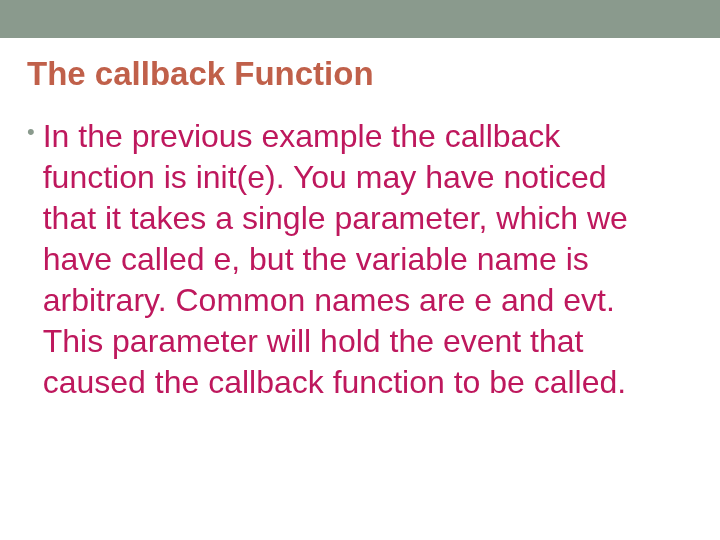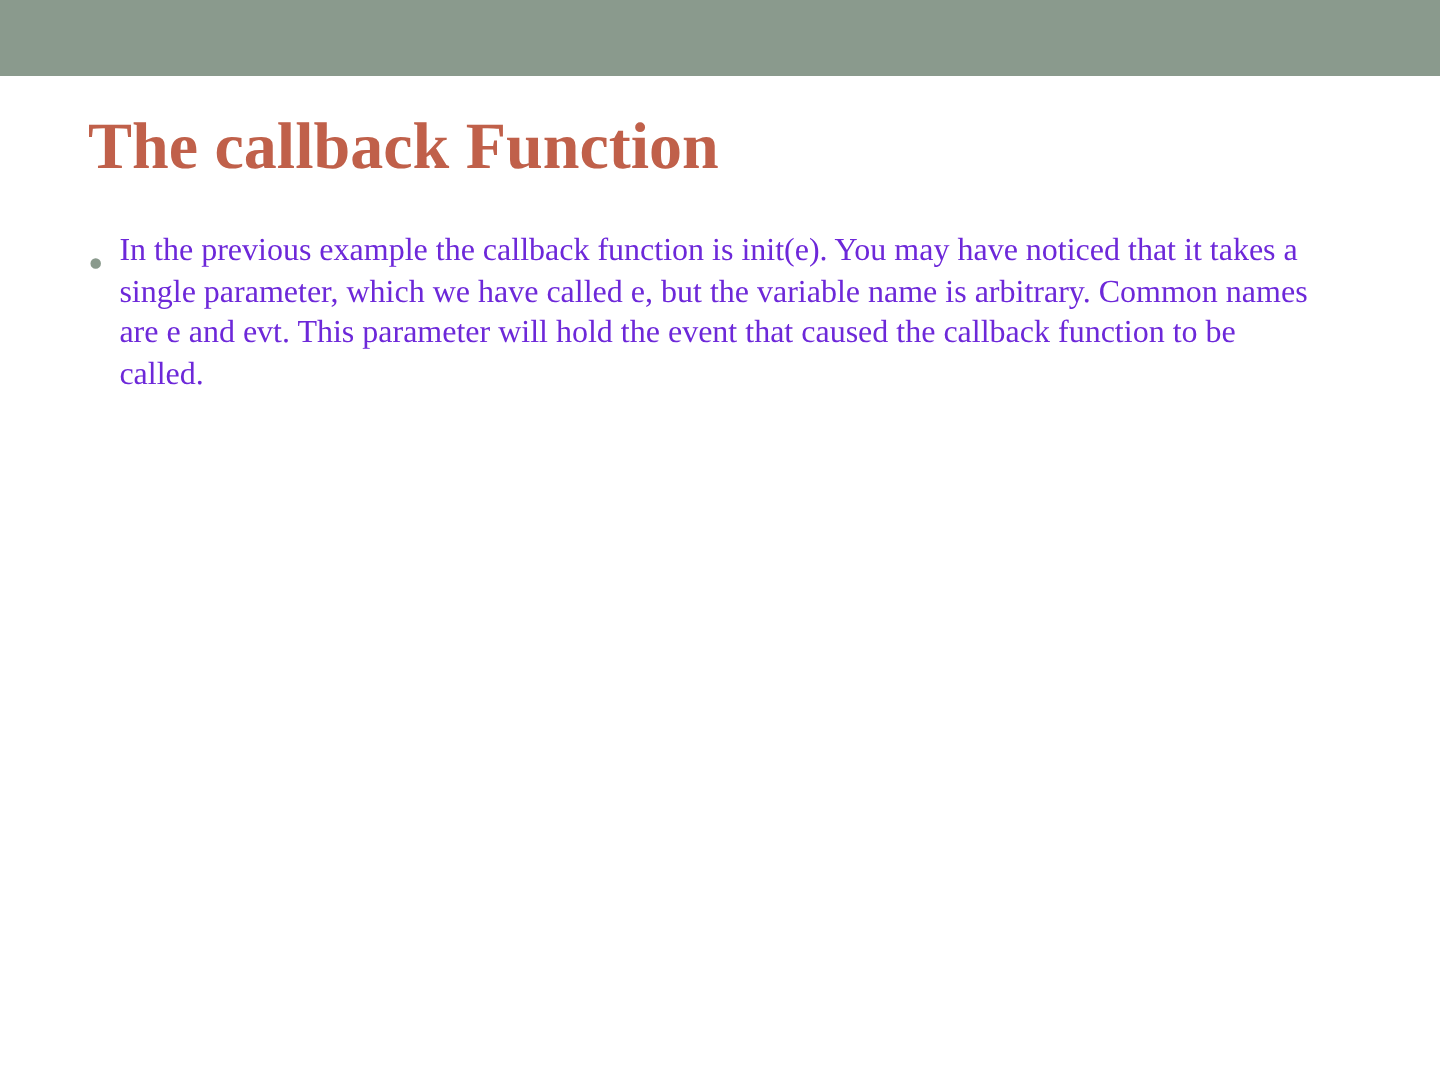--- a/index.html
+++ b/index.html
@@ -10,44 +10,43 @@
     background: #ffffff;
     font-family: Arial, Helvetica, sans-serif;
     overflow: hidden;
   }
   .top-bar {
     background: #8a9a8d;
     height: 38px;
     width: 100%;
   }
   .content {
-    padding: 18px 48px 0 44px;
-    font-family: Liberation Serif, serif;
+    padding: 18px 48px 0 27px;
   }
   .title {
     color: #c0604a;
     font-size: 33px;
     font-weight: bold;
     margin: 0 0 24px 0;
     line-height: 1.1;
   }
   .bullet-row {
     display: flex;
     align-items: flex-start;
   }
   .bullet {
     color: #8a9a8d;
     font-size: 22px;
     line-height: 1.3;
     margin-right: 8px;
     margin-top: 2px;
   }
   .body-text {
-    color: #6d28d9;
-    font-size: 16px;
+    color: #be185d;
+    font-size: 32px;
     line-height: 1.28;
     max-width: 600px;
   }
 </style>
 </head>
 <body>
 
 <div class="top-bar"></div>
 
 <div class="content">

